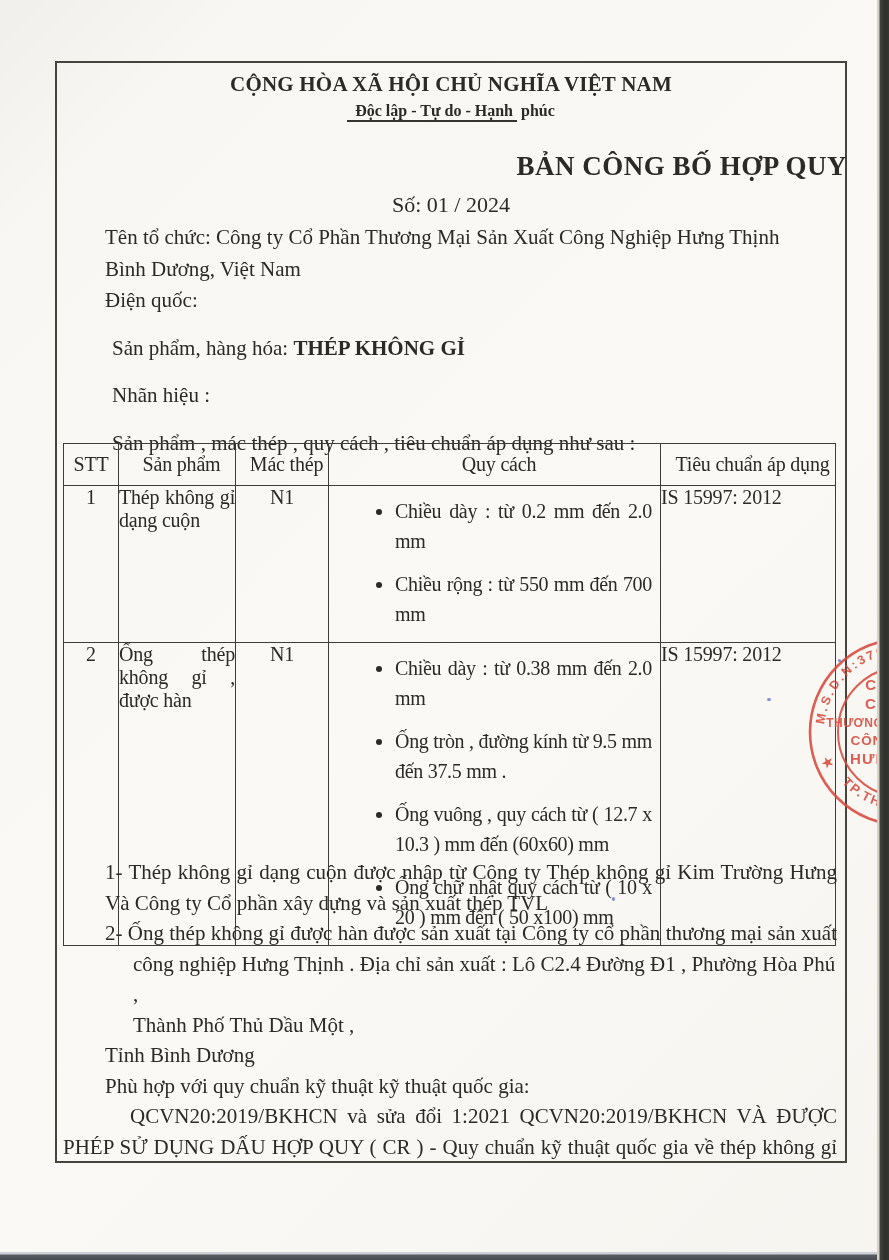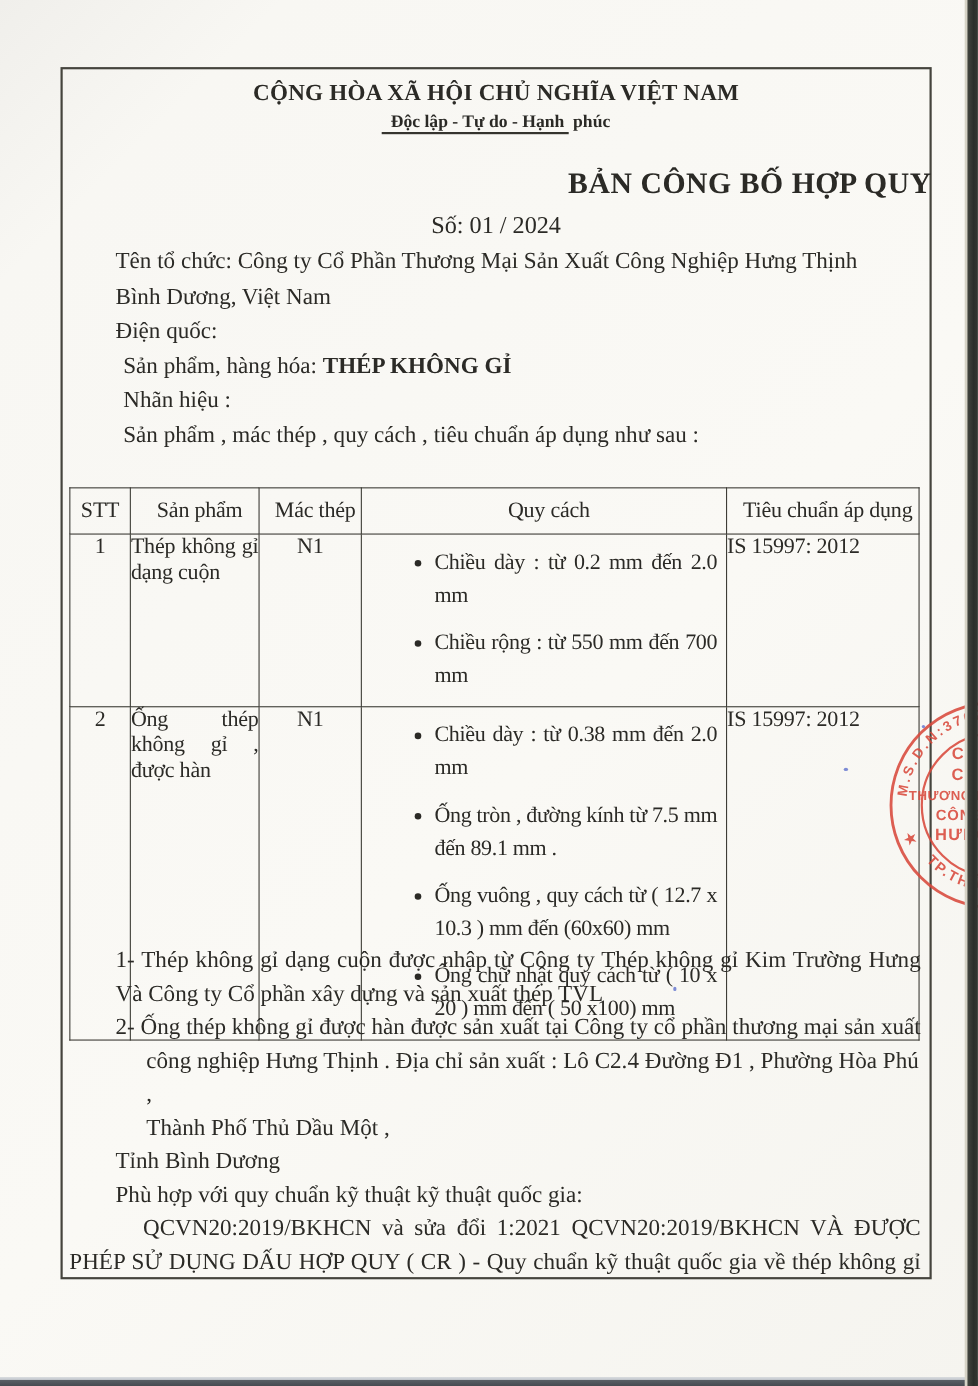--- a/index.html
+++ b/index.html
@@ -9,21 +9,21 @@
   .page-border{position:absolute;left:55px;top:61px;width:792px;height:1102px;
         border:2px solid #45443d;box-sizing:border-box;background:transparent;}
   .center-line{position:absolute;left:55px;width:792px;text-align:center;}
   .nat-title{top:72px;font-weight:bold;font-size:21px;letter-spacing:.2px;}
   .motto{top:102px;font-weight:bold;font-size:16px;}
   .motto .uline{border-bottom:2px solid #35342e;padding:0 4px 1px 8px;}
   .doc-title{top:151px;font-weight:bold;font-size:27px;letter-spacing:.5px;text-align:right;}
   .doc-number{top:192px;font-size:22px;}
   .info{position:absolute;left:105px;top:222px;width:732px;font-size:21px;line-height:31.5px;}
   .info .ln{white-space:nowrap;}
-  .ind{margin-left:7px;}
+  .ind{margin-left:7px;margin-top:16px;}
   .bold{font-weight:bold;}
   
   table.spec{position:absolute;left:63px;top:443px;width:772px;border-collapse:collapse;table-layout:fixed;
         font-size:20px;letter-spacing:-0.2px;}
   table.spec th,table.spec td{border:1.6px solid #3e3d37;vertical-align:top;padding:0;box-sizing:border-box;}
   table.spec th{font-weight:normal;text-align:center;height:42px;vertical-align:middle;padding:2px 2px 2px 11px;}
   table.spec th.c{text-align:center;padding-left:2px;}
   td.cell-stt{text-align:center;padding-top:9px;height:100%;}
   td.cell-name{padding:9px 9px 4px 11px;text-align:justify;}
   td.cell-grade{text-align:center;padding-top:9px;}
@@ -99,21 +99,21 @@
       </td>
       <td class="cell-std">IS 15997: 2012</td>
     </tr>
     <tr class="r2">
       <td class="cell-stt">2</td>
       <td class="cell-name">Ống thép không gỉ , được hàn</td>
       <td class="cell-grade">N1</td>
       <td>
         <ul class="qc">
           <li>Chiều dày : từ 0.38 mm đến 2.0 mm</li>
-          <li>Ống tròn , đường kính từ 7.5 mm đến 89.1 mm .</li>
+          <li>Ống tròn , đường kính từ 9.5 mm đến 37.5 mm .</li>
           <li>Ống vuông , quy cách từ ( 12.7 x 10.3 ) mm đến (60x60) mm</li>
           <li>Ống chữ nhật quy cách từ ( 10 x 20 ) mm đến ( 50 x100) mm</li>
         </ul>
       </td>
       <td class="cell-std">IS 15997: 2012</td>
     </tr>
   </tbody>
     </table>
 
   <div class="notes">

